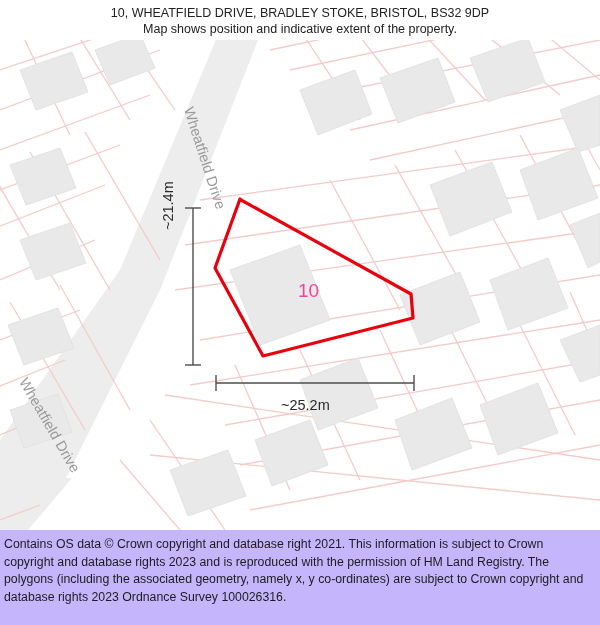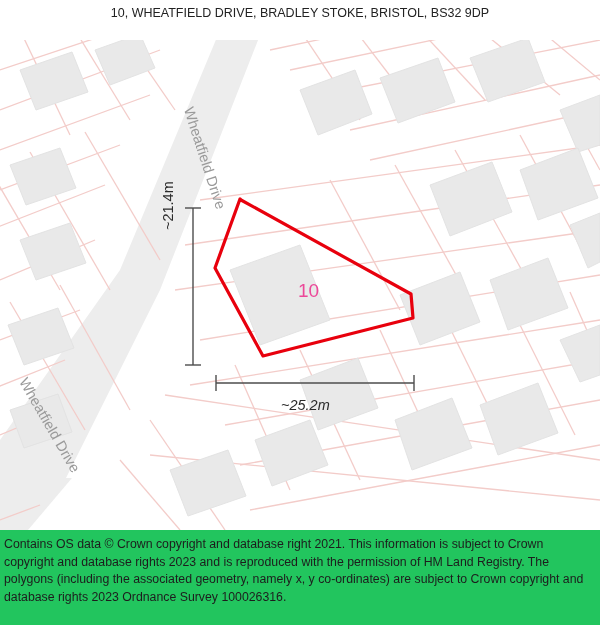--- a/index.html
+++ b/index.html
@@ -70,21 +70,20 @@
     left: 298px;
     top: 240px;
     font-size: 19px;
     color: #ec4899;
   }
   .dim-horizontal {
     left: 281px;
     top: 357px;
     font-size: 14.5px;
     color: #2b2b2b;
-    font-style: italic;
   }
   .dim-vertical {
     left: 160px;
     top: 190px;
     font-size: 14.5px;
     color: #2b2b2b;
     transform: rotate(-90deg);
     transform-origin: left top;
   }
   .street-a {
@@ -105,36 +104,37 @@
   }
   
   .footer {
     position: absolute;
     top: 530px;
     left: 0;
     width: 600px;
     height: 95px;
     padding: 6px 4px 0 4px;
     box-sizing: border-box;
-    background: #22c55e;
+    background: #c4b5fd;
   }
   .footer p {
     margin: 0;
     font-size: 12.3px;
     line-height: 17.5px;
     color: #1d1d1d;
   }
 </style>
 </head>
 <body>
 
 <div class="page">
 
   <div class="header">
     <div class="title">10, WHEATFIELD DRIVE, BRADLEY STOKE, BRISTOL, BS32 9DP</div>
+    <div class="subtitle">Map shows position and indicative extent of the property.</div>
   </div>
 
   <div class="map">
     <svg width="600" height="490" viewBox="0 0 600 490">
 
       <rect x="0" y="0" width="600" height="490" fill="#ffffff"></rect>
 
       <g>
         <polygon points="220,-10 262,-10 160,250 60,450 0,450 0,400 120,230" fill="#ededed"></polygon>
         <polygon points="0,452 52,452 0,490 0,452" fill="#ededed"></polygon>

